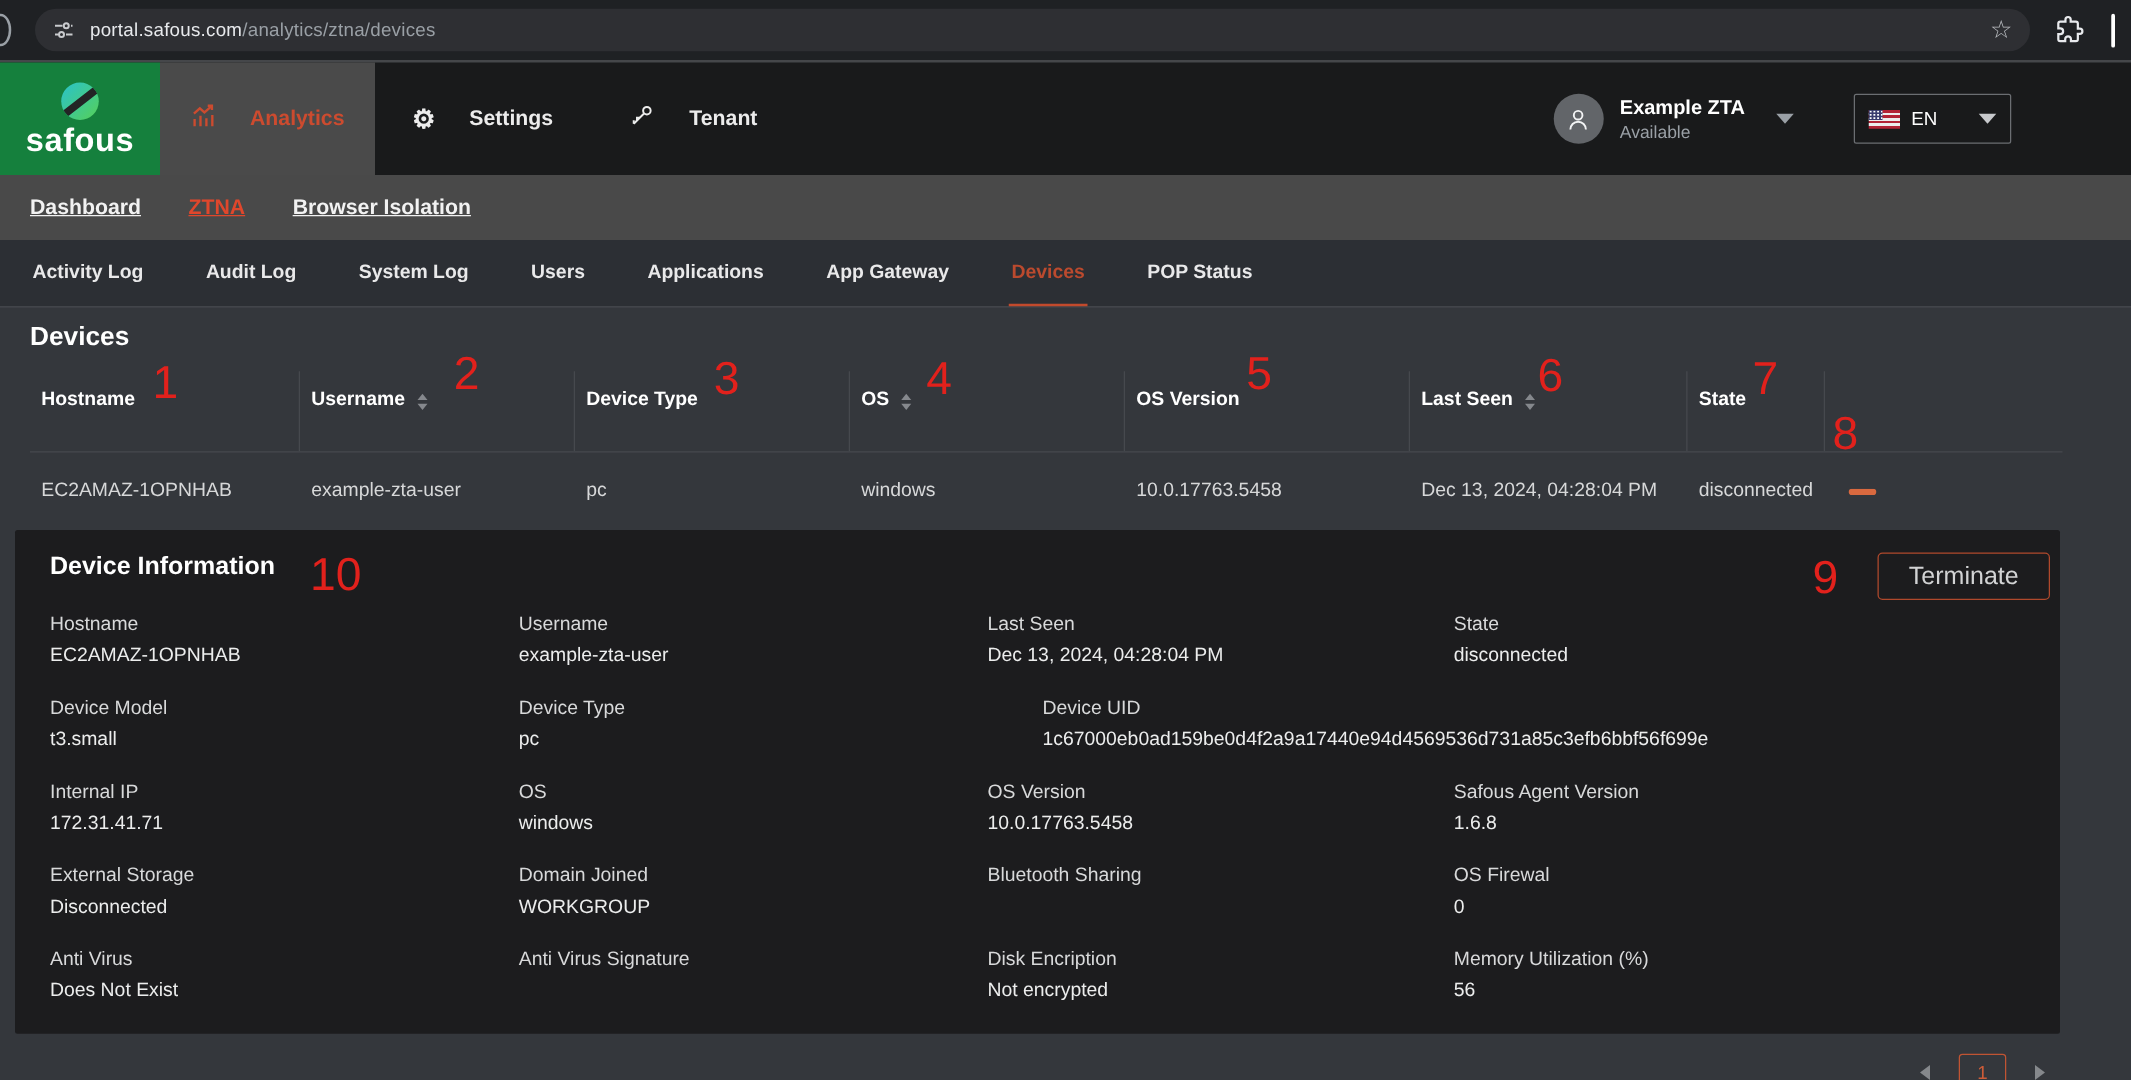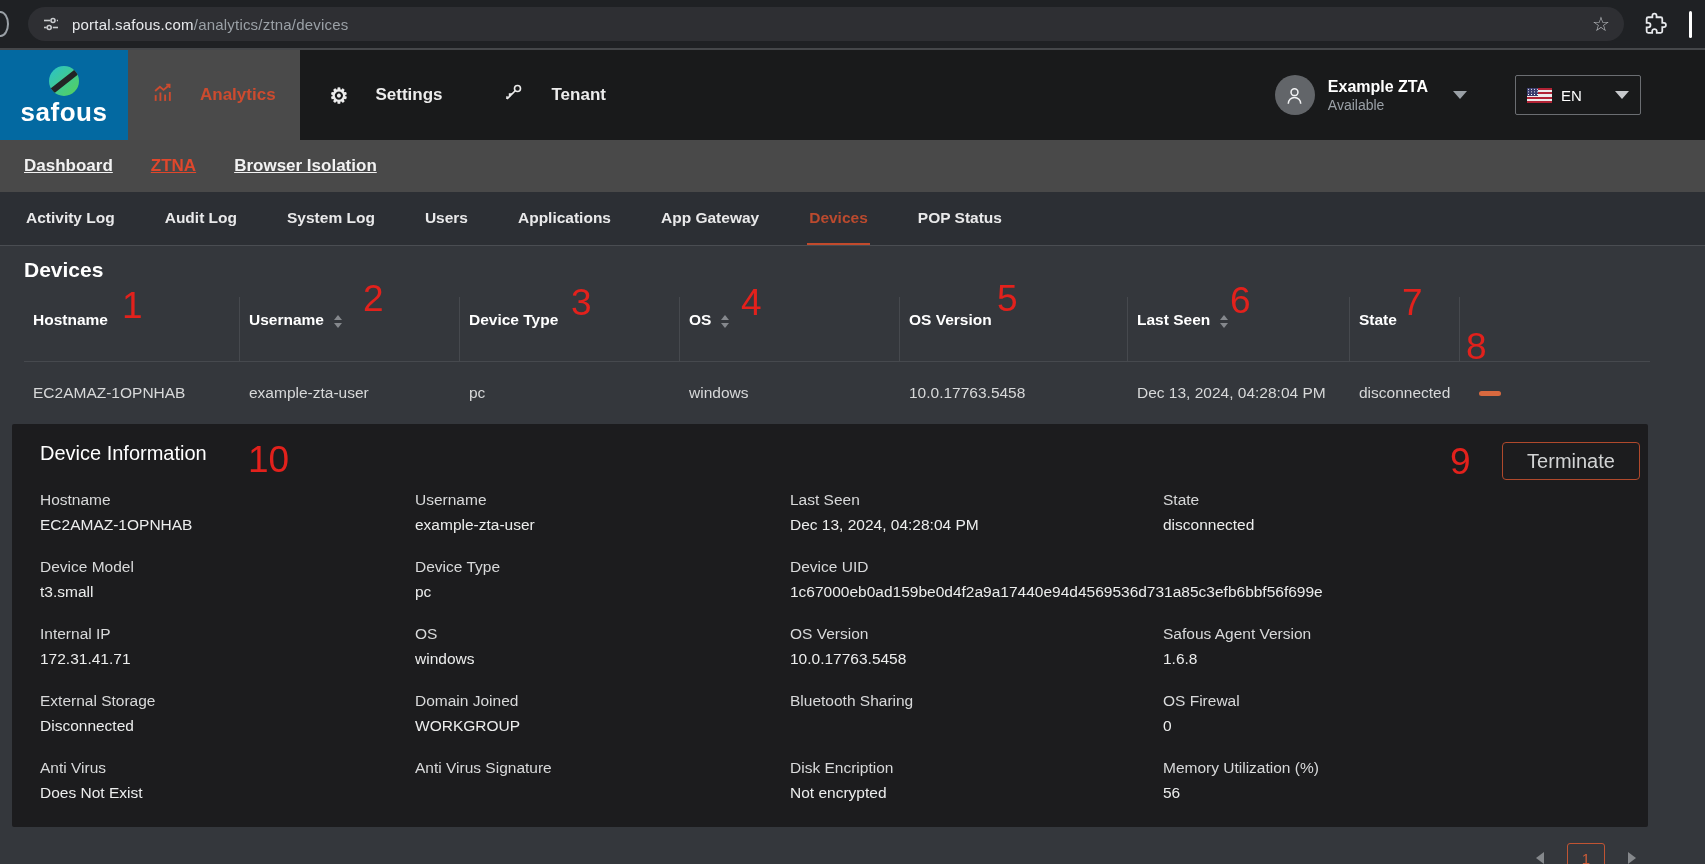--- a/index.html
+++ b/index.html
@@ -22,32 +22,32 @@
   .url-host { color:#e8eaed; }
   .url-path { color:#9aa0a6; }
   .star-icon { margin-left:auto; font-size:20px; color:#b9bcc0; line-height:1; }
   .ext-icon { position:absolute; left:1643px; top:11px; }
   .chrome-divider { position:absolute; left:1689px; top:11px; width:3px; height:27px;
     background:#fff; border-radius:2px; }
 
   
   .mainnav { height:92px; background:#191a1b; border-top:2px solid #45474a;
     display:flex; align-items:stretch; }
-  .brand { width:128px; background:#0369a1; display:flex; flex-direction:column;
+  .brand { width:128px; background:#15803d; display:flex; flex-direction:column;
     align-items:center; justify-content:center; gap:3px; }
   .brand-logo { width:30px; height:30px; border-radius:50%; overflow:hidden; position:relative;
     background:linear-gradient(135deg,#2ec4c0 10%,#52cf63 90%); }
   .brand-logo::after { content:""; position:absolute; left:-3px; top:12px; width:38px; height:6px;
     background:#232425; border-radius:3px; transform:rotate(-38deg); }
   .brand-name { color:#fff; font-weight:bold; font-size:26px; letter-spacing:.5px; line-height:1; }
   .nav-item { display:flex; align-items:center; gap:27px; padding:0 30px;
     font-weight:bold; font-size:17px; color:#ececec; cursor:pointer; }
   .nav-item.active { background:#4a4a4a; color:#cc4b2f; padding:0 24px; }
   .gear-glyph { font-size:21px; line-height:1; color:#ececec; }
-  .nav-right { margin-left:auto; display:flex; align-items:center; gap:48px; padding-right:64px; }
+  .nav-right { margin-left:auto; display:flex; align-items:center; gap:48px; padding-right:96px; }
   .user { display:flex; align-items:center; gap:13px; }
   .avatar { width:40px; height:40px; border-radius:50%; background:#626569;
     display:flex; align-items:center; justify-content:center; }
   .user-name { color:#fff; font-weight:bold; font-size:16px; line-height:1.25; }
   .user-status { color:#9aa0a6; font-size:14px; line-height:1.2; }
   .caret-down { width:0; height:0; border-left:7px solid transparent; border-right:7px solid transparent;
     border-top:8px solid #9aa0a6; margin-left:12px; }
   .lang-select { width:126px; height:40px; border:1px solid #6b6e72; border-radius:2px;
     display:flex; align-items:center; gap:9px; padding:0 11px; cursor:pointer; }
   .flag { position:relative; width:25px; height:15px; flex:0 0 auto;
@@ -86,29 +86,29 @@
   .sort-down { width:0; height:0; border-left:4.5px solid transparent; border-right:4.5px solid transparent;
     border-top:5.5px solid #85888d; }
   .trow { height:62px; align-items:center; color:#d7d8d9; font-size:15.5px; cursor:pointer; }
   .td { padding-left:9px; white-space:nowrap; overflow:hidden; }
   .collapse-toggle { margin-left:10px; width:22px; height:5px; background:#d9693f;
     border-radius:2.5px; cursor:pointer; }
 
   
   .panel { position:relative; margin-left:12px; width:1636px; height:403px;
     background:#1c1c1e; border-radius:2px; padding:18px 20px 0 28px; }
-  .panel-title { font-size:20px; font-weight:normal; color:#fff; line-height:23px; }
+  .panel-title { font-size:20px; font-weight:bold; color:#fff; line-height:23px; }
   .terminate-btn { position:absolute; top:18px; right:8px; width:138px; height:38px;
     background:transparent; border:1px solid #b0492c; border-radius:4px;
     color:#d2d3d4; font-size:20px; font-family:"Liberation Sans",sans-serif; cursor:pointer; }
   .fields { margin-top:26px; display:grid; grid-template-columns:375px 375px 373px 1fr; row-gap:24px; }
   .field-label { font-size:15.5px; color:#d8d9da; line-height:18px; }
   .field-value { margin-top:7px; font-size:15.5px; color:#eceded; line-height:18px;
     min-height:18px; white-space:nowrap; }
-  .span2 { grid-column:span 2; }
+  .span2 { grid-column:span 2;margin-left:44px; }
 
   
   .pagination { display:flex; align-items:center; gap:23px; justify-content:flex-end;
     margin:16px 69px 0 0; }
   .chev-left { width:0; height:0; border-top:6px solid transparent; border-bottom:6px solid transparent;
     border-right:8px solid #85888c; cursor:pointer; }
   .chev-right { width:0; height:0; border-top:6px solid transparent; border-bottom:6px solid transparent;
     border-left:8px solid #85888c; cursor:pointer; }
   .page-box { width:38px; height:30px; border:1px solid #c05433; border-radius:3px;
     color:#cc5c38; font-size:15px; display:flex; align-items:center; justify-content:center; cursor:pointer; }

